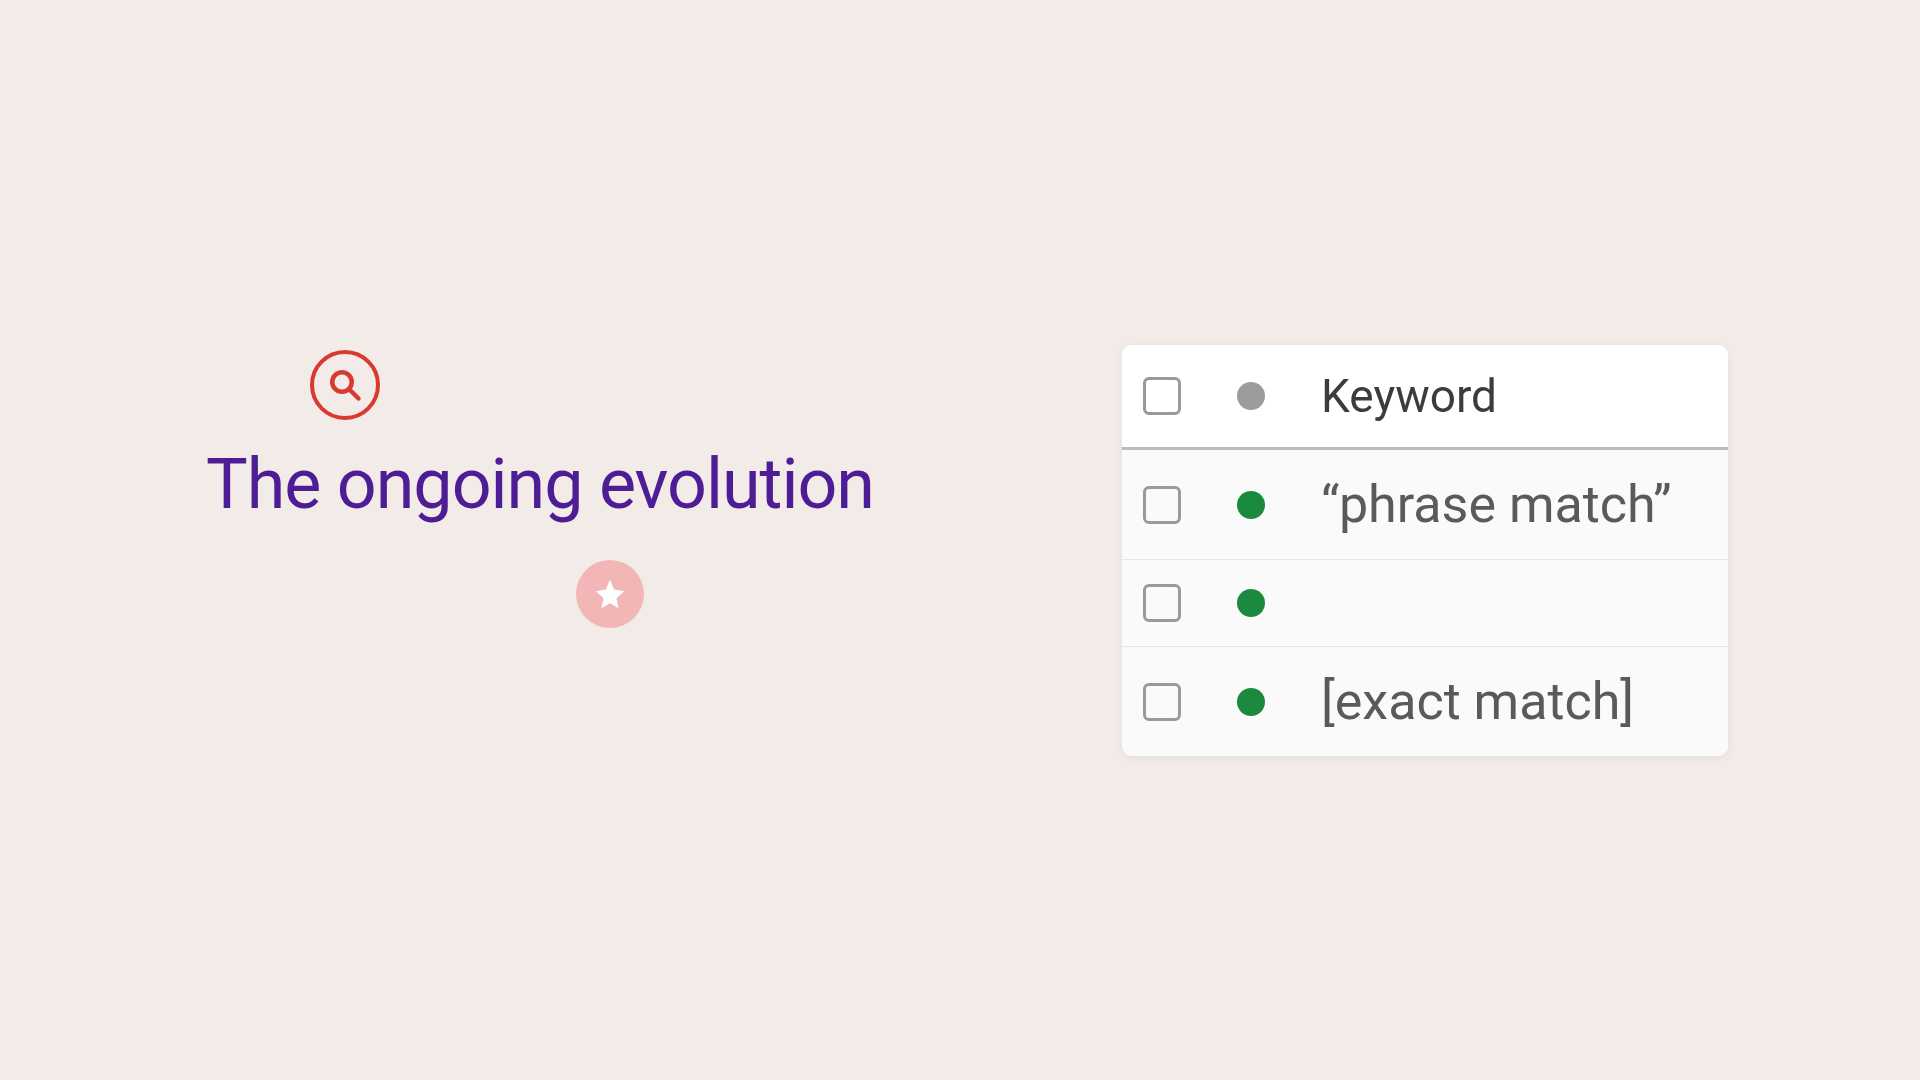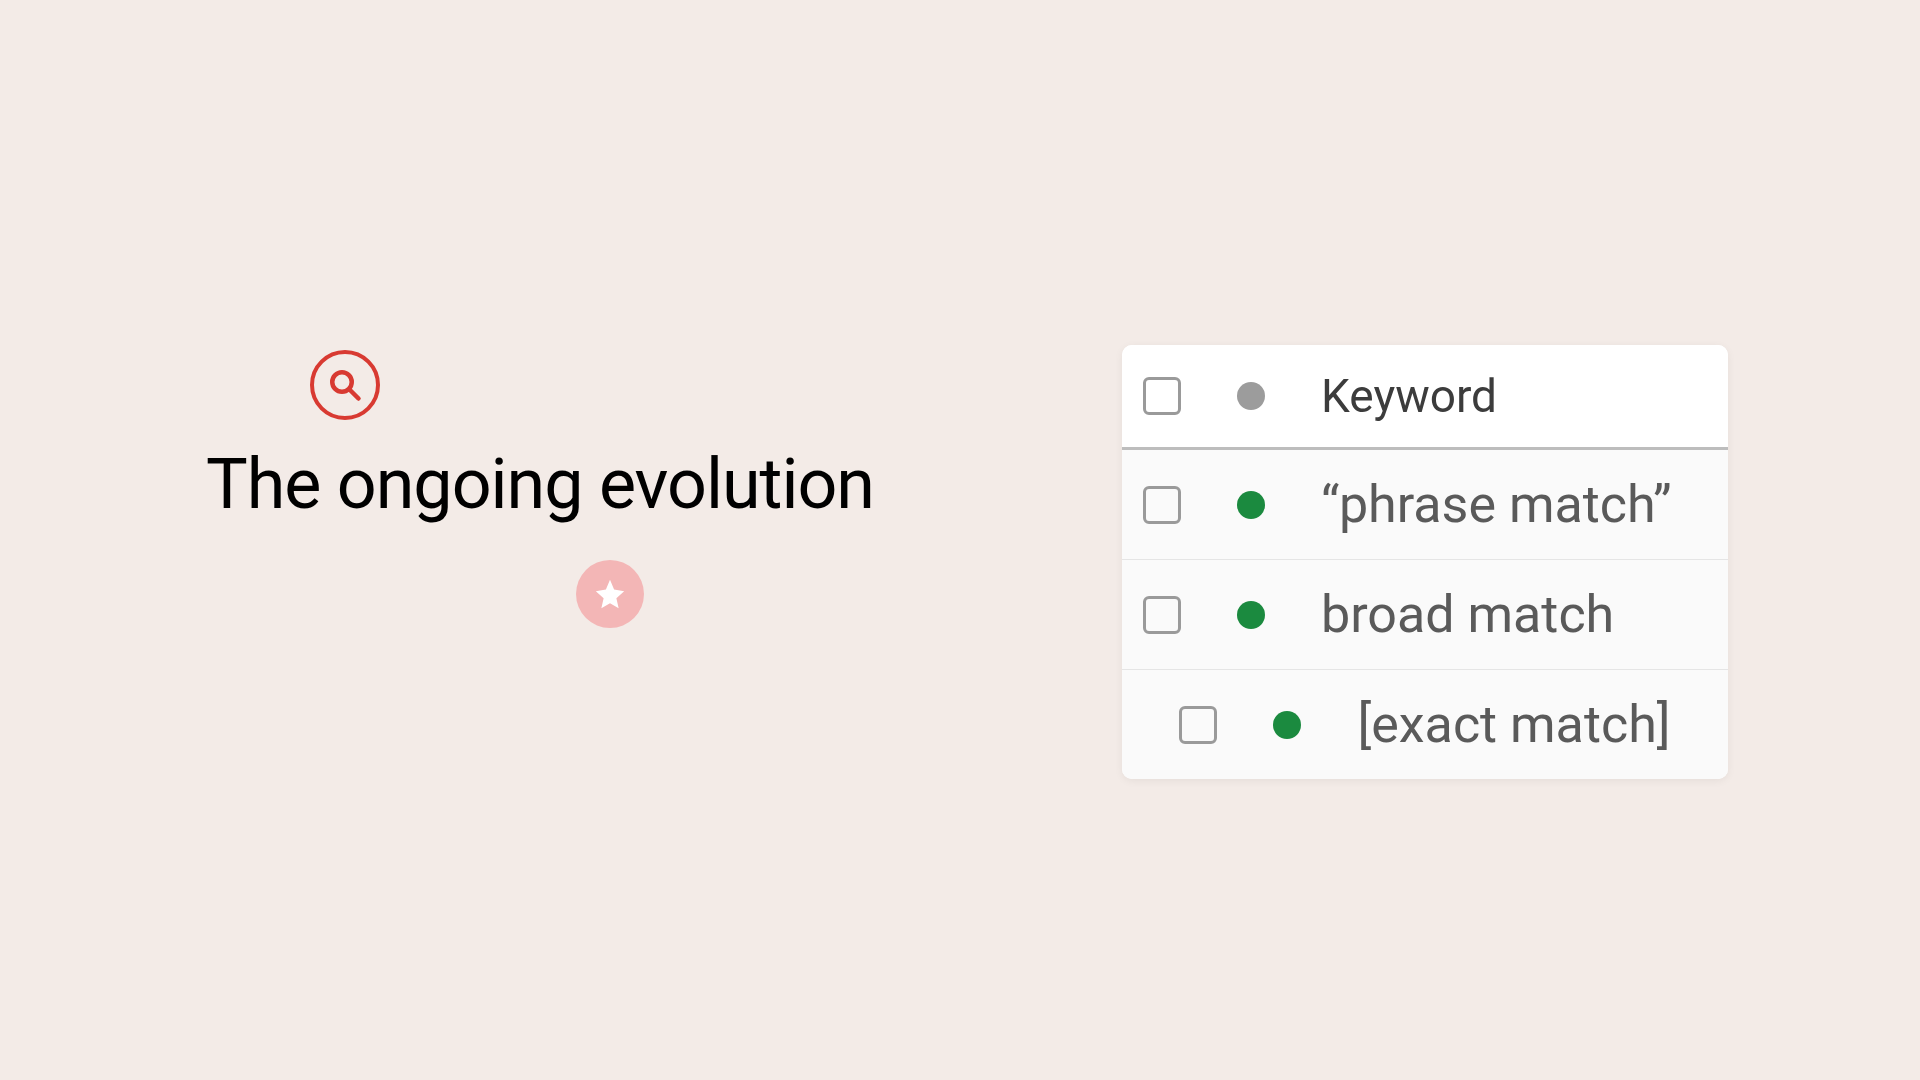--- a/index.html
+++ b/index.html
@@ -35,21 +35,21 @@
     border-radius: 50%;
     display: flex;
     align-items: center;
     justify-content: center;
   }
   .search-icon svg { width: 36px; height: 36px; }
 
   .title {
     font-size: 70px;
     font-weight: 400;
-    color: #000000;
+    color: #4c1d95;
     line-height: 1.05;
     letter-spacing: -1px;
   }
 
   .star-badge-wrap {
     margin-top: 38px;
     display: flex;
     justify-content: center;
     padding-left: 140px;
   }
@@ -82,21 +82,21 @@
     gap: 56px;
   }
   .header-row {
     border-bottom: 3px solid #bdbdbd;
     background: #ffffff;
   }
   .data-row {
     background: #fafafa;
     border-bottom: 1px solid #e5e5e5;
   }
-  .data-row:last-child { border-bottom: none; justify-content: center; }
+  .data-row:last-child { border-bottom: none; }
 
   .checkbox {
     width: 38px;
     height: 38px;
     border: 3px solid #9a9a9a;
     border-radius: 6px;
     flex-shrink: 0;
   }
 
   .dot {
@@ -153,21 +153,20 @@
 
   <div class="row data-row">
     <div class="checkbox"></div>
     <div class="dot dot-green"></div>
     <div class="label">“phrase match”</div>
   </div>
 
   <div class="row data-row">
     <div class="checkbox"></div>
     <div class="dot dot-green"></div>
-    <div class="label">broad match</div>
   </div>
 
   <div class="row data-row">
     <div class="checkbox"></div>
     <div class="dot dot-green"></div>
     <div class="label">[exact match]</div>
   </div>
 </div>
 
 </body></html>

